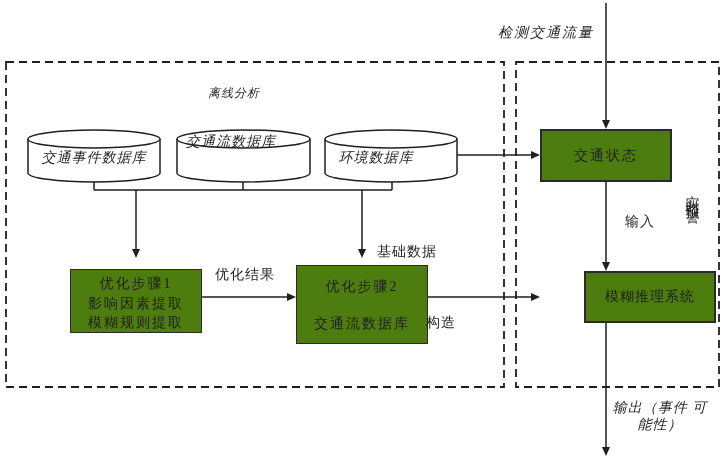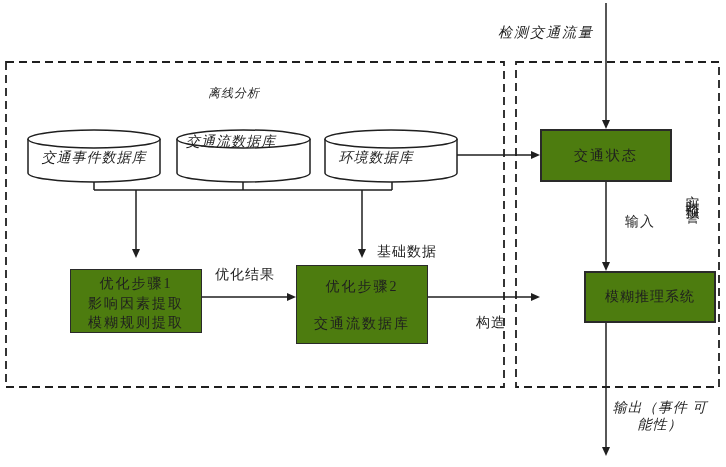--- a/index.html
+++ b/index.html
@@ -128,18 +128,18 @@
     <span>交通状态</span>
   </div>
 
   <div class="box single thick" style="left:540px; top:271px; width:132px; height:52px; letter-spacing:1px;margin-left:44px;">
     <span>模糊推理系统</span>
   </div>
 
   <div class="lbl center" style="left:492px; top:24px; width:108px; letter-spacing:2px;">检测交通流量</div>
   <div class="lbl" style="left:377px; top:215px;margin-top:28px;">基础数据</div>
   <div class="lbl" style="left:215px; top:266px;">优化结果</div>
-  <div class="lbl" style="left:476px; top:314px;text-align:right;">构造</div>
+  <div class="lbl" style="left:426px; top:314px;text-align:right;">构造</div>
   <div class="lbl" style="left:625px; top:213px;">输入</div>
   <div class="lbl center prelines" style="left:610px; top:399px; width:100px;">输出（事件
 可能性）</div>
 
 </div>
 
 </body></html>

